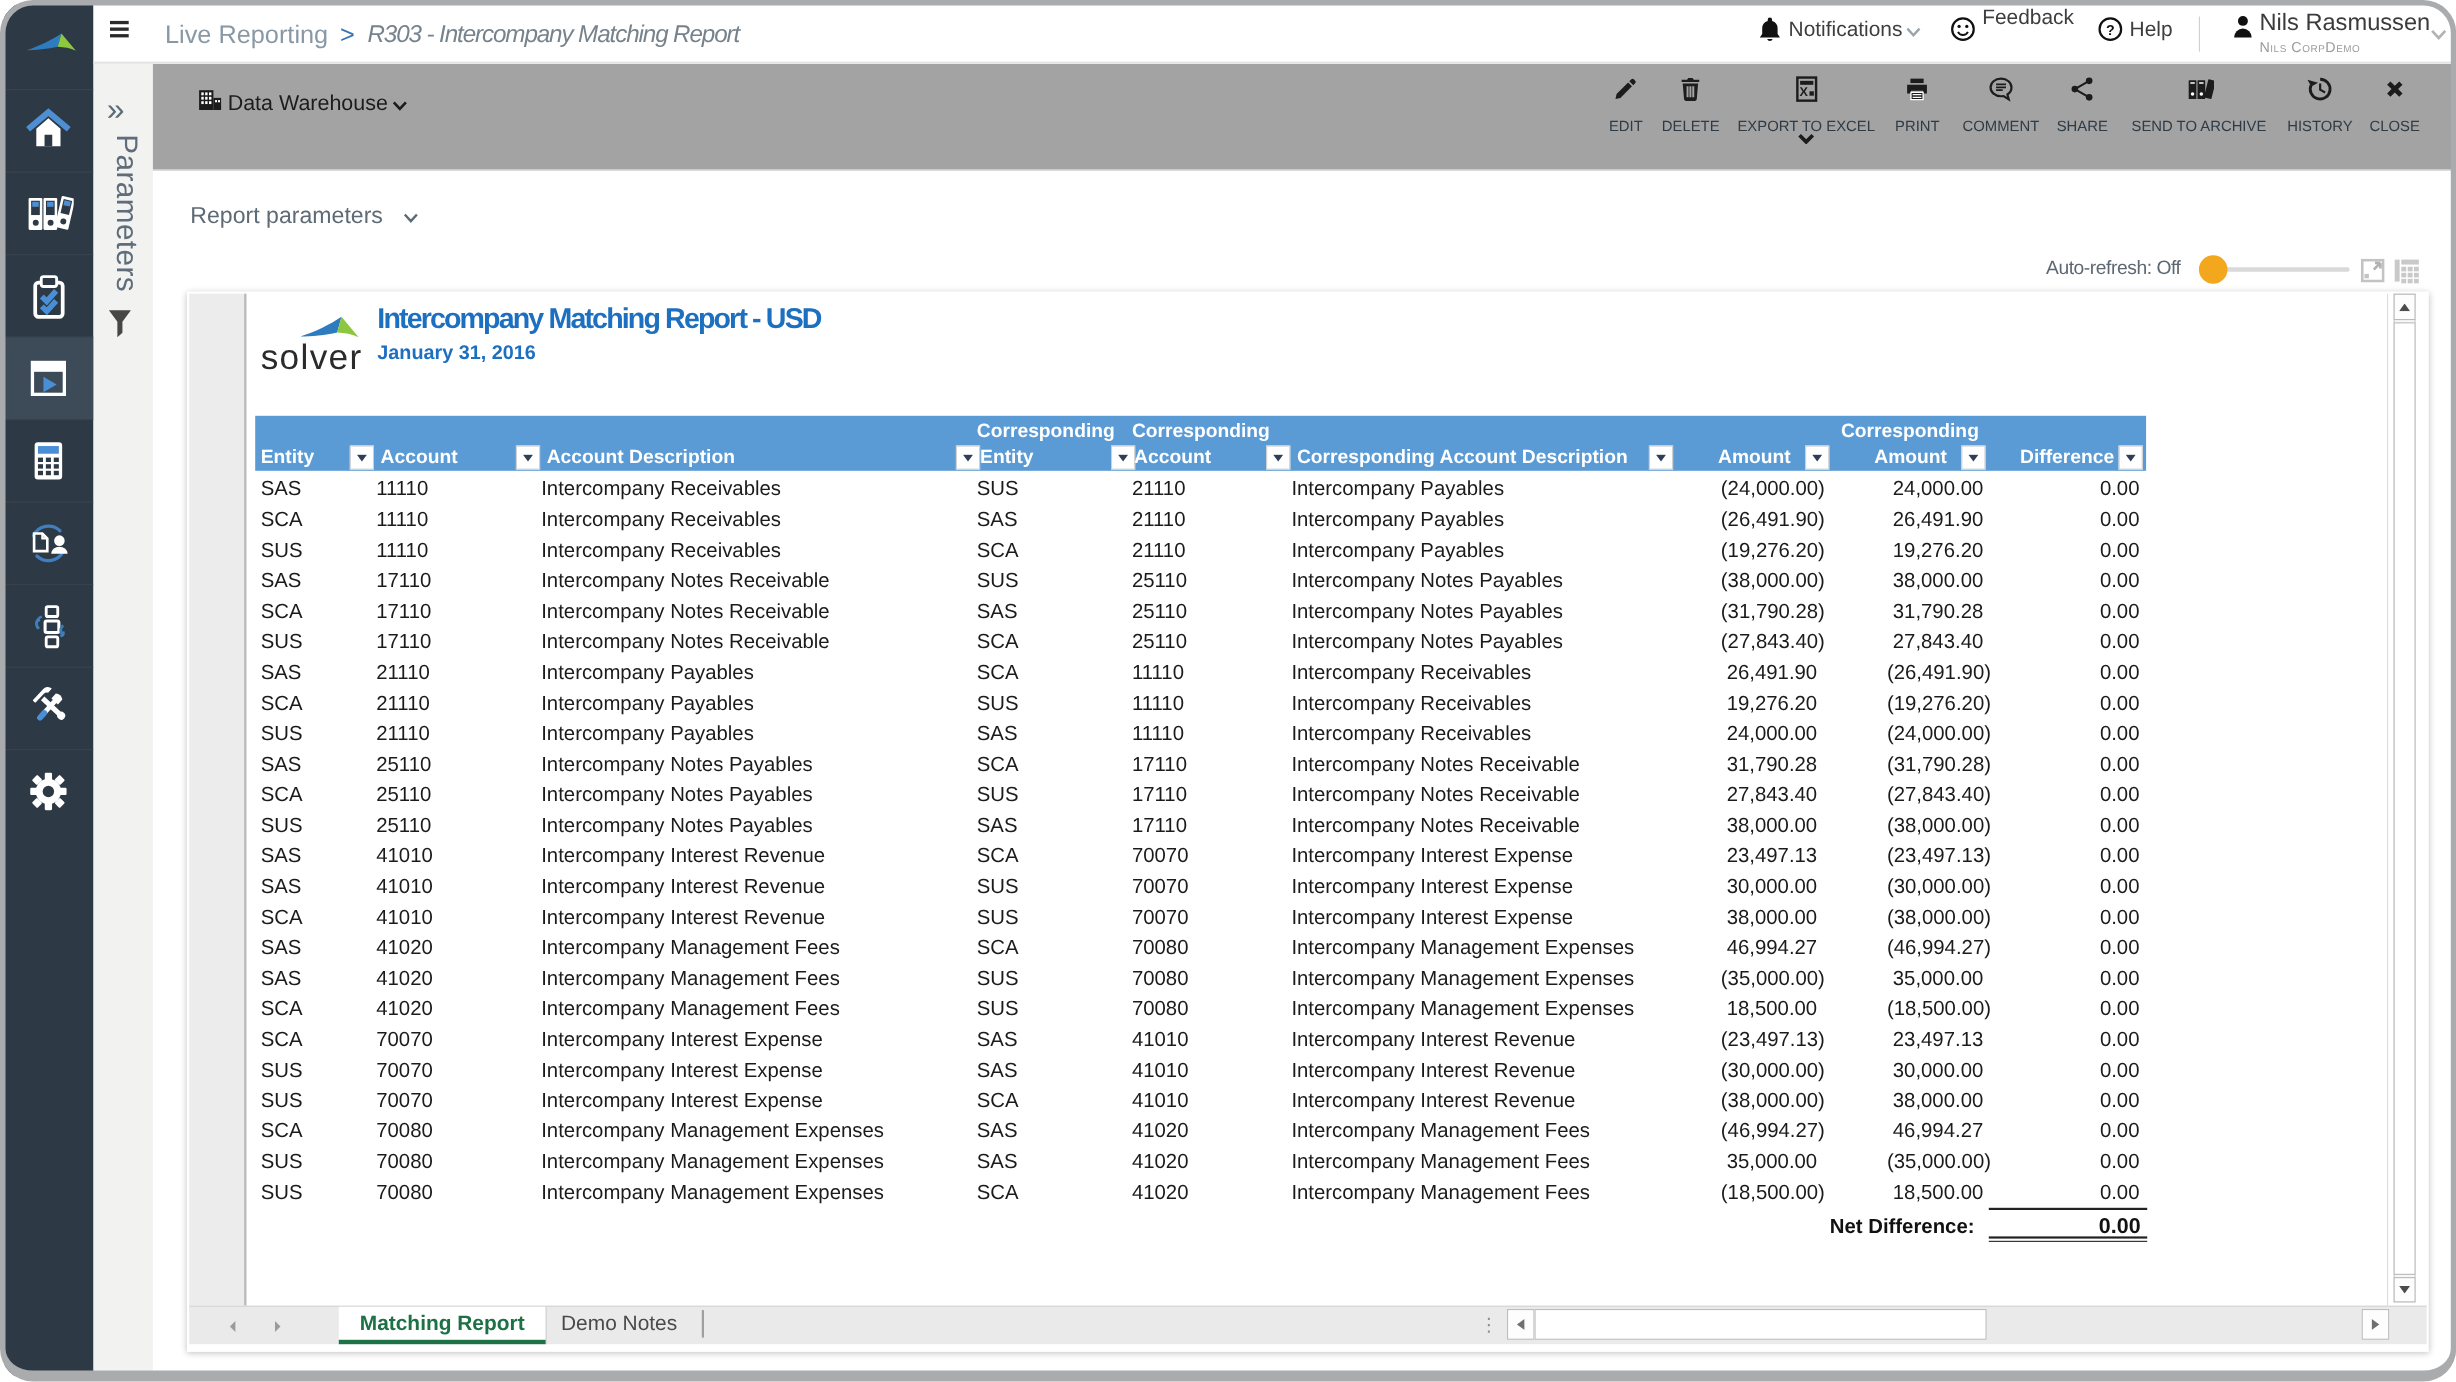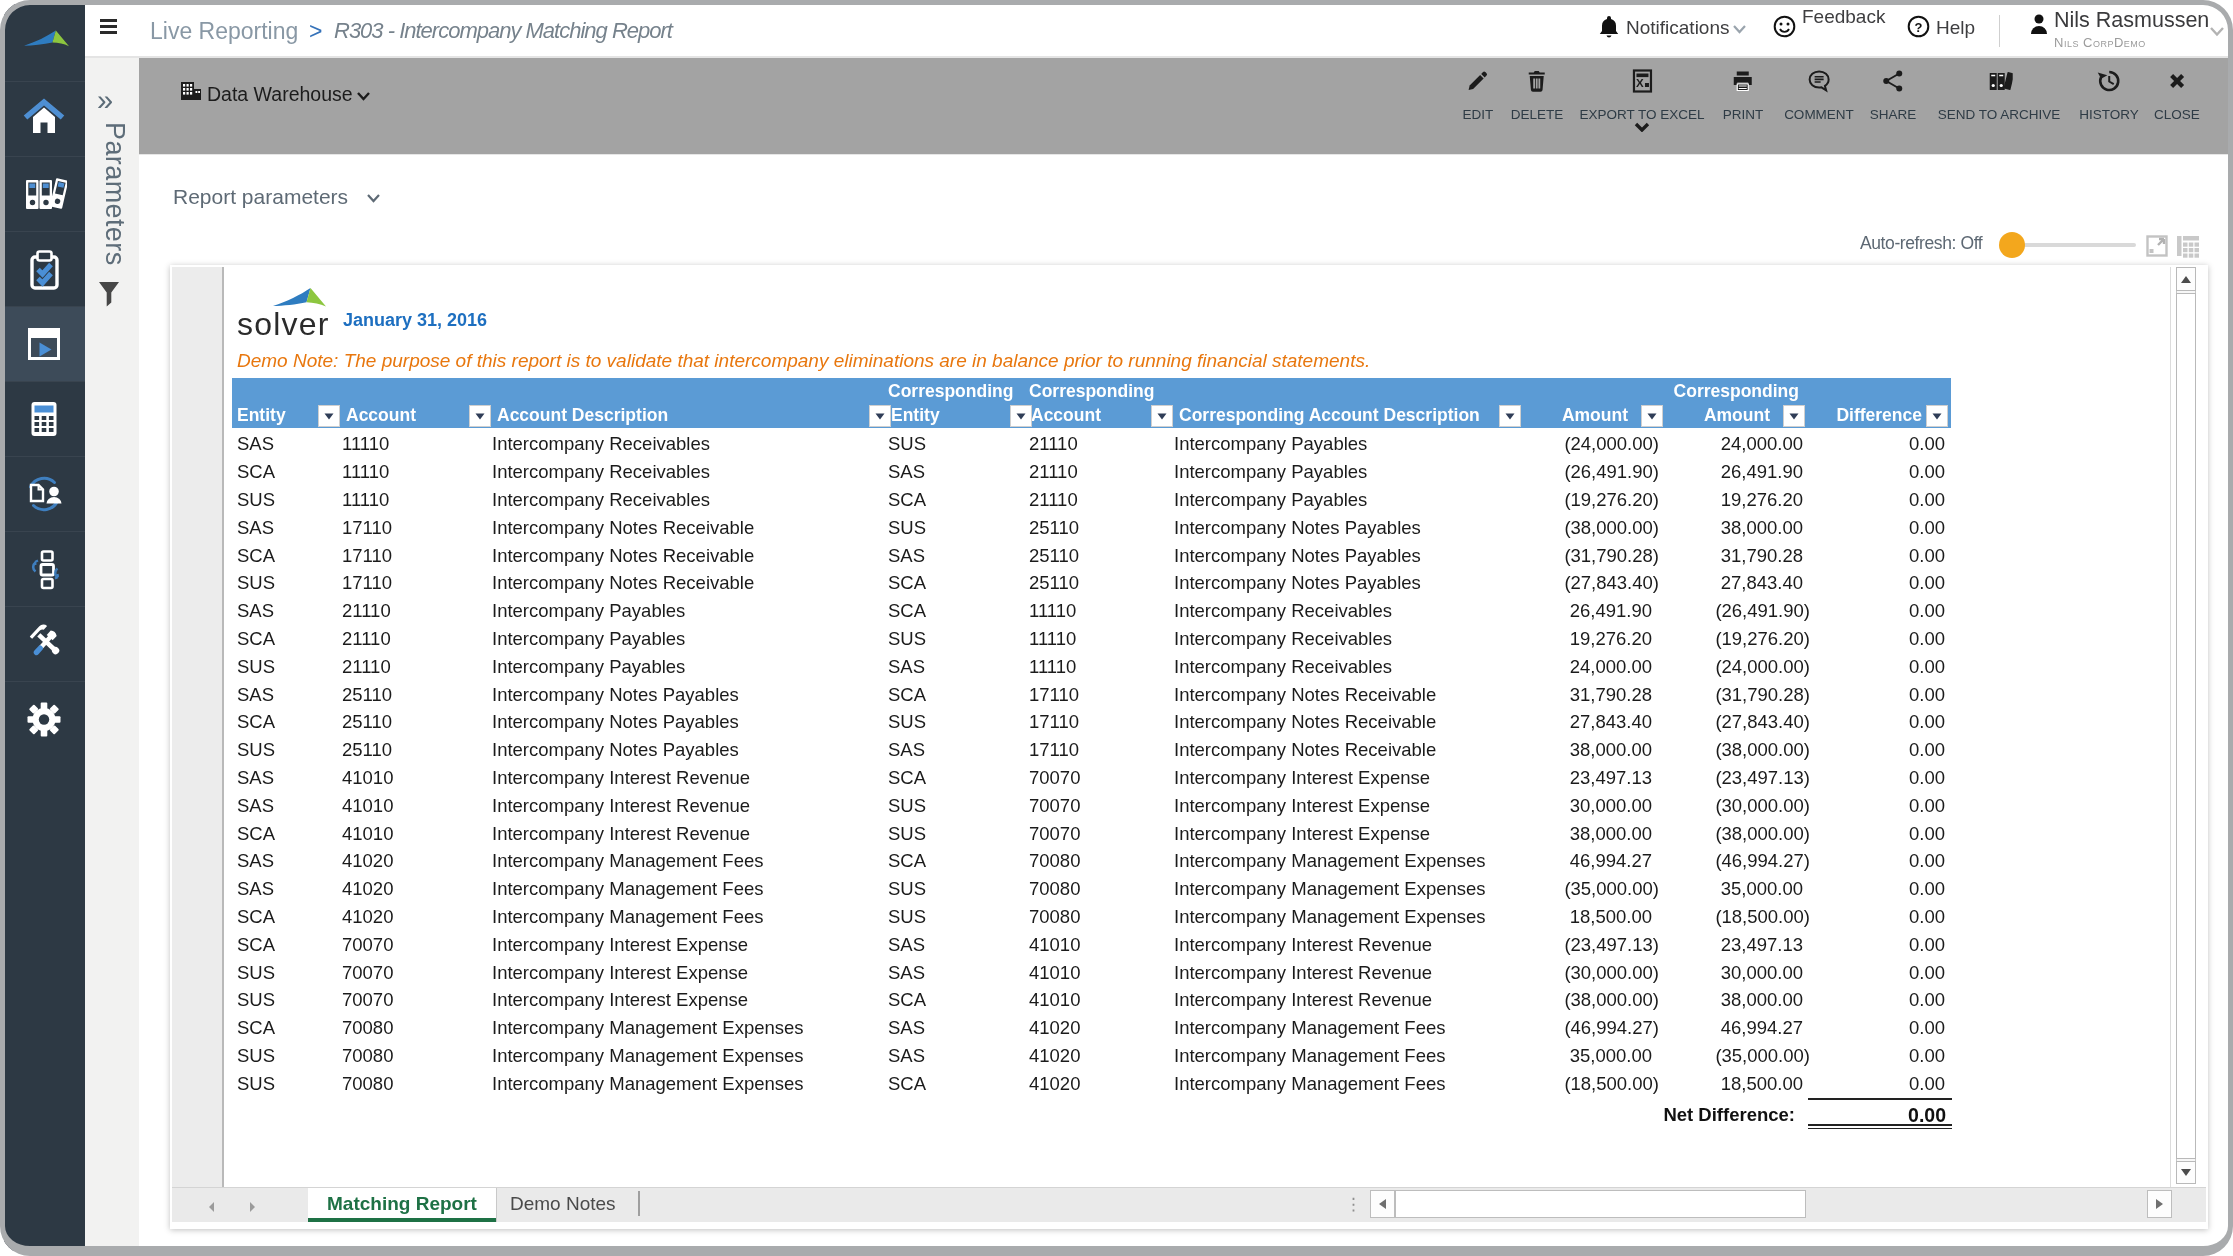--- a/index.html
+++ b/index.html
@@ -373,22 +373,22 @@
   <div id="viewer"></div>
   <div id="vleft" class="abs" style="left:172px; top:267px; width:52px; height:920px; background:#ececec; border-right:2px solid #b9b9b9; z-index:2;"></div>
 
   <div class="abs" style="left:237px; top:306px; z-index:2;">
     <div style="font-size:32px; color:#2b2b2b; letter-spacing:1.2px;">solver</div>
   </div>
   <div class="abs" style="left:273px; top:288px; z-index:3;"><svg width="53" height="19" viewBox="0 0 53 19">
 <path d="M0 18 C 14 13.5 27 7 37.5 0 L33.5 14.2 C 23 16.5 10 17.8 0 18 Z" fill="#2e7cc0"></path>
 <path d="M37.5 0 L53 18.5 C 47 15.5 40.5 14.6 33.5 14.2 Z" fill="#8dc63f"></path>
 </svg></div>
+  <div class="abs bold" style="left:343px; top:274px; font-size:26px; letter-spacing:-1.7px; color:#1d6fc0; z-index:2;">Intercompany Matching Report - USD</div>
   <div class="abs bold" style="left:343px; top:310px; font-size:18px; color:#1d6fc0; z-index:2;">January 31, 2016</div>
-  <div class="abs" style="left:237px; top:350px; font-size:19px; font-style:italic; color:#e8770e; z-index:2;">Demo Note: The purpose of this report is to validate that intercompany eliminations are in balance prior to running financial statements.</div>
 
   <div id="thead">
       <div class="h1" style="left:656px">Corresponding</div>
       <div class="h1" style="left:797px">Corresponding</div>
       <div class="h1r" style="right:152px">Corresponding</div>
       <div class="h2" style="left:5px">Entity</div>
       <div class="h2" style="left:114px">Account</div>
       <div class="h2" style="left:265px">Account Description</div>
       <div class="h2" style="left:659px">Entity</div>
       <div class="h2" style="left:799px">Account</div>

